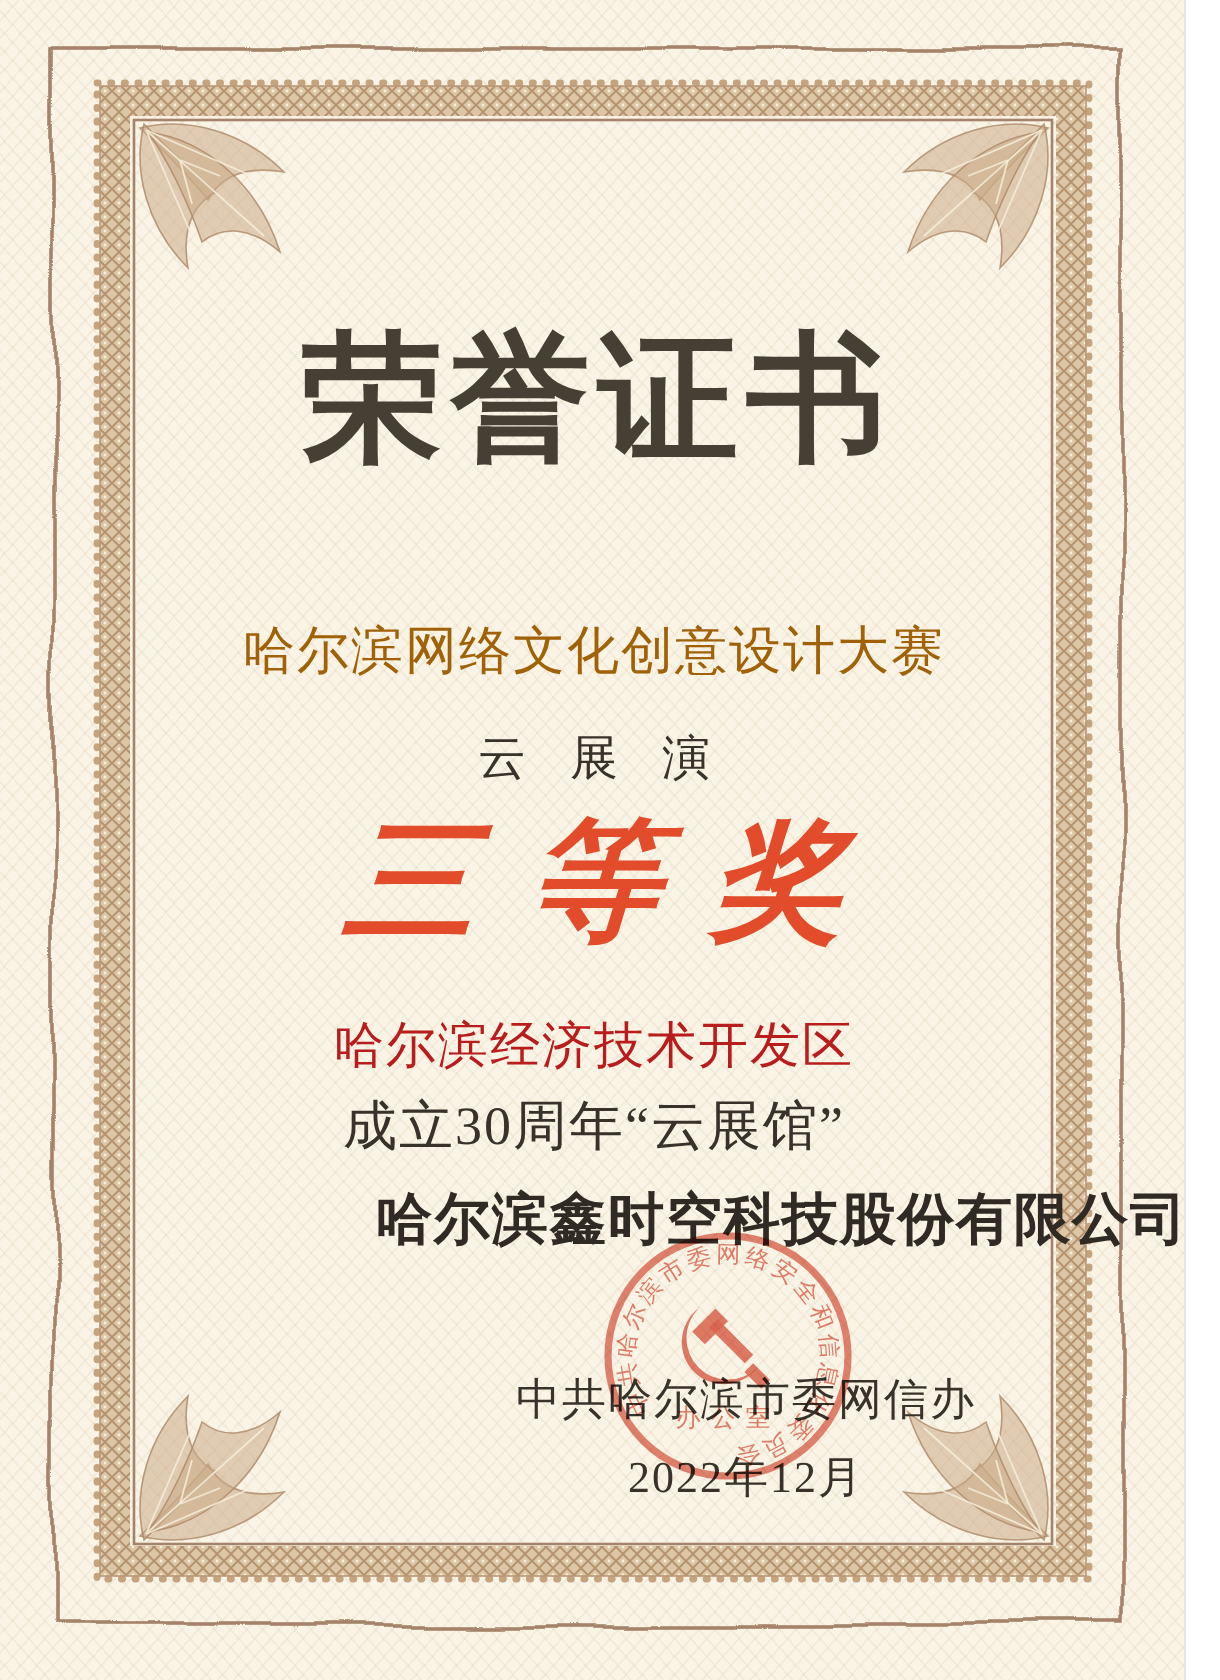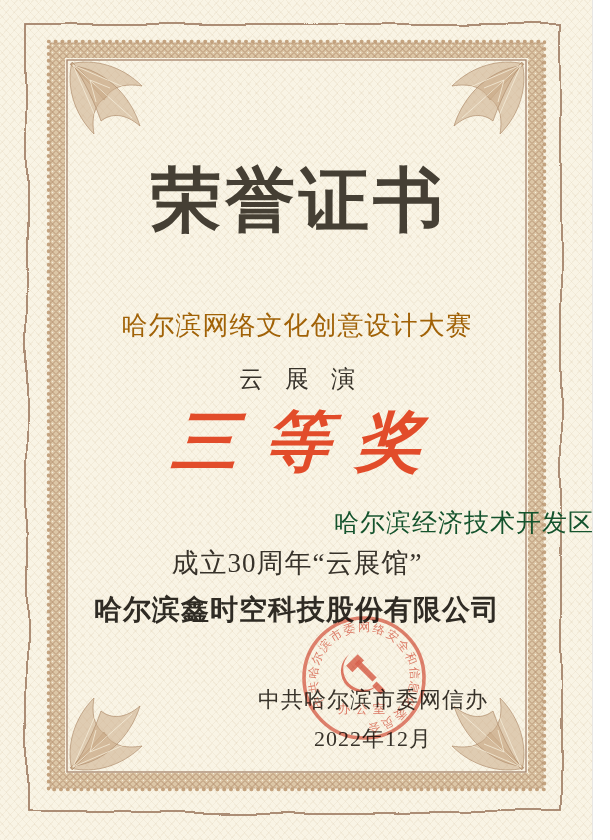--- a/index.html
+++ b/index.html
@@ -33,23 +33,23 @@
     top:241px;font-size:20px;font-weight:700;color:#3d3831;
     letter-spacing:1.5px;
   }
   .event1{top:308px;font-size:26px;color:#a16207;letter-spacing:1px;}
   .event2{top:363px;font-size:24px;color:#37322a;letter-spacing:22px;text-indent:22px;}
   .award{
     top:404px;font-size:66px;line-height:1.15;font-weight:700;font-style:italic;
     color:#e24c2a;letter-spacing:26px;text-indent:26px;
     transform:skewX(-3deg);
   }
-  .work1{top:506px;font-size:25px;color:#14532d;letter-spacing:1px;text-align:right;}
+  .work1{top:506px;font-size:25px;color:#b91c1c;letter-spacing:1px;}
   .work2{top:545px;font-size:27px;color:#37322a;letter-spacing:1px;}
-  .recipient{top:591px;font-size:28px;font-weight:700;color:#2f2b24;letter-spacing:1px;}
+  .recipient{top:591px;font-size:28px;font-weight:700;color:#2f2b24;letter-spacing:1px;text-align:right;}
   .sign-block{position:absolute;left:78px;top:685px;width:590px;text-align:center;}
   .issuer{font-size:22px;color:#37322a;letter-spacing:1px;}
   .sign-date{margin-top:9px;font-size:22px;color:#37322a;letter-spacing:1px;}
   svg.seal{
     position:absolute;left:299px;top:613px;
     mix-blend-mode:multiply;opacity:.85;
   }
 </style>
 </head>
 <body>

